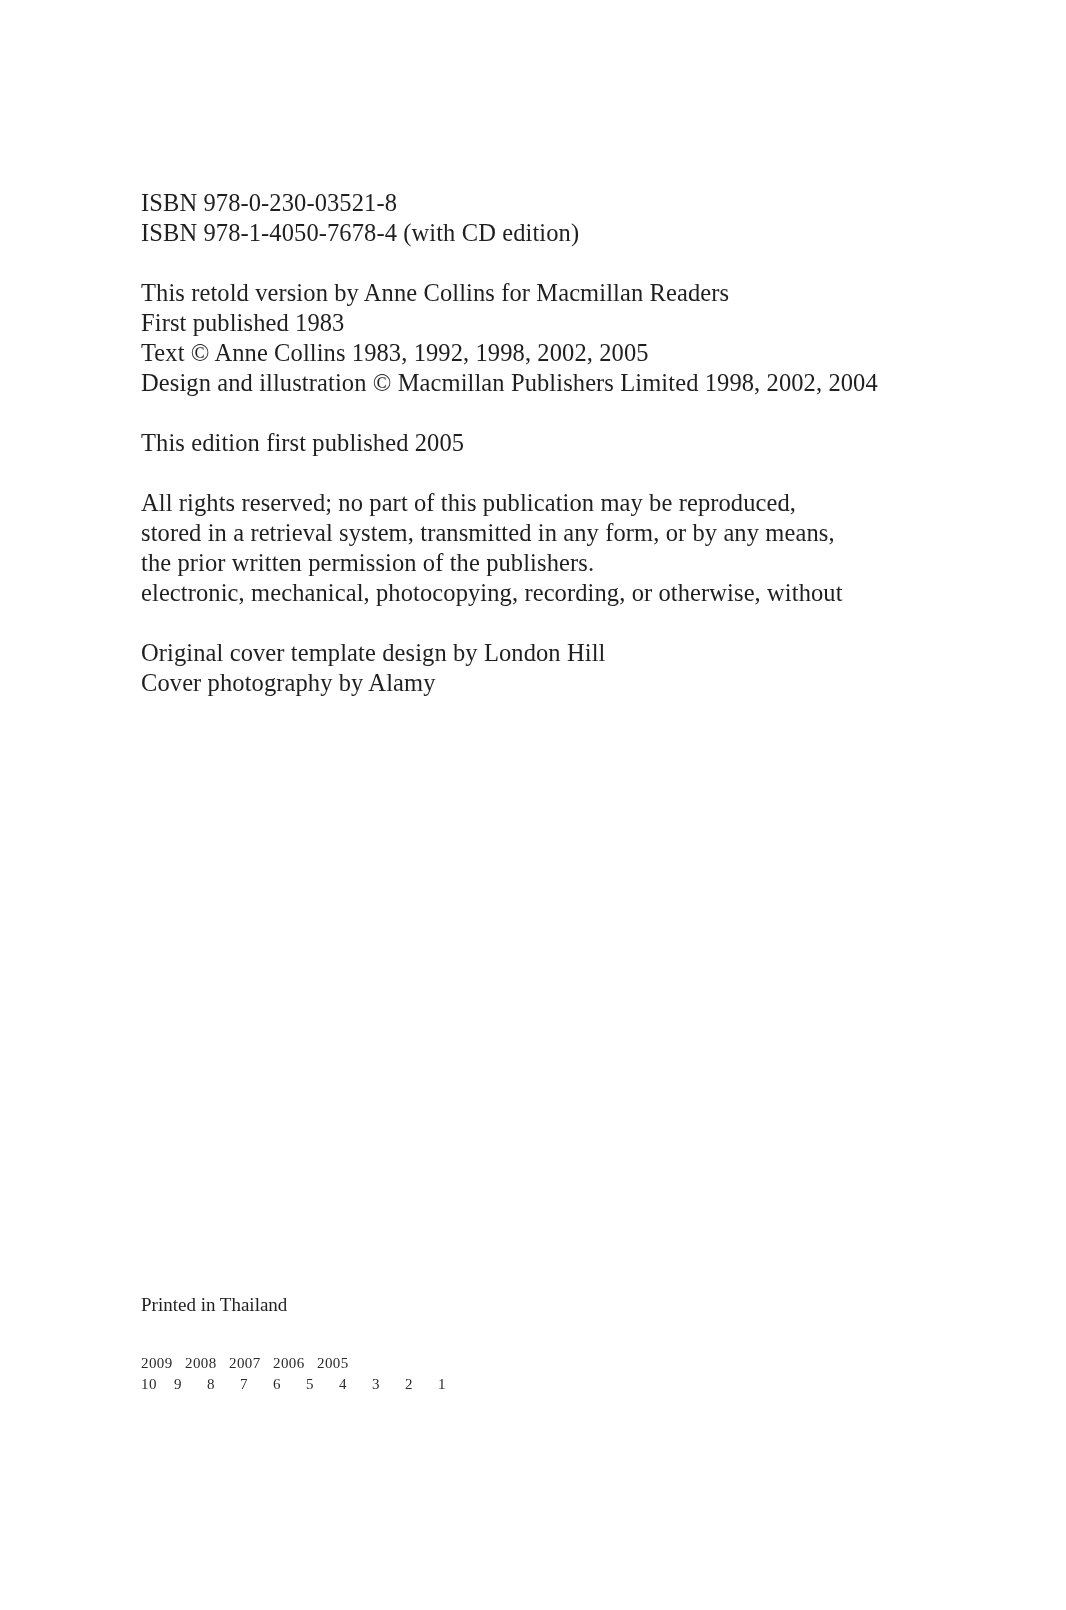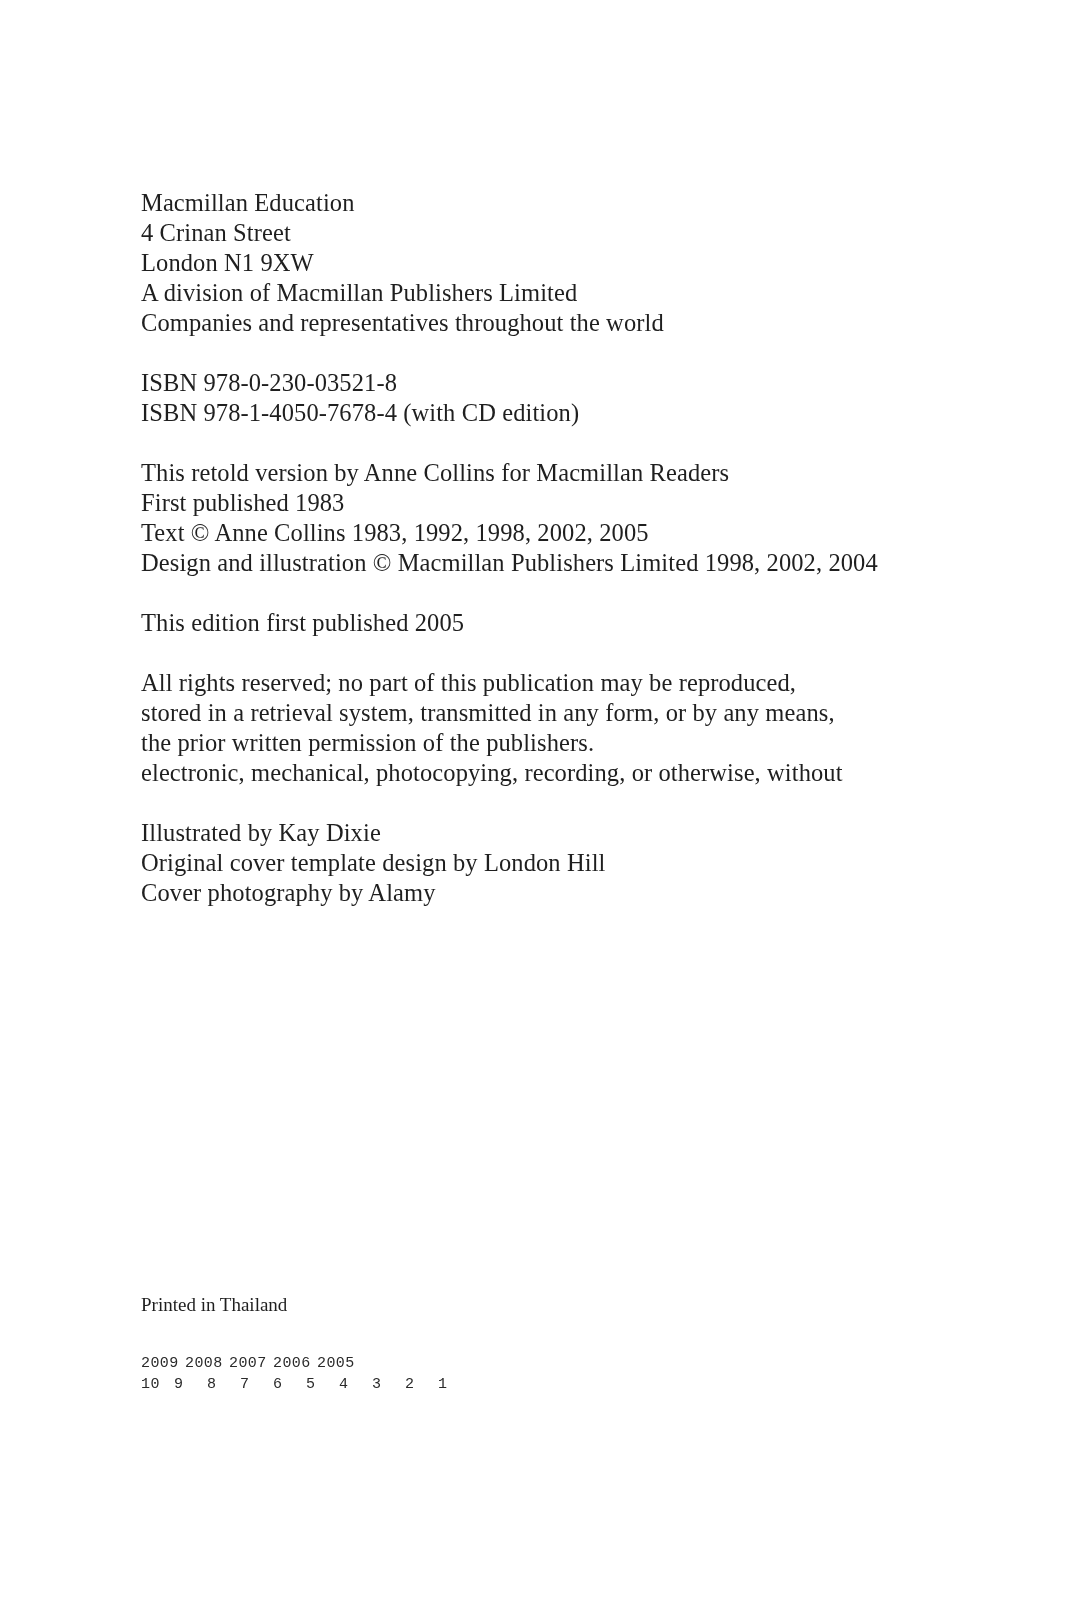--- a/index.html
+++ b/index.html
@@ -45,21 +45,21 @@
     top: 1290px;
     font-size: 19px;
     line-height: 30px;
     color: #1f1f1f;
     white-space: nowrap;
   }
   .printings {
     position: absolute;
     left: 141px;
     top: 1353px;
-    font-family: Liberation Mono, monospace;
+    font-family: Liberation Serif, serif;
     font-size: 15px;
     line-height: 21px;
     color: #2a2a2a;
     letter-spacing: 0.4px;
     white-space: nowrap;
   }
   .printings .row {
     display: block;
   }
   .printings .num {
@@ -70,27 +70,20 @@
     width: 44px;
   }
 </style>
 </head>
 <body>
 
 <div class="page">
 
   <div class="content">
 
-    <div class="block">
-      <div class="line">Macmillan Education</div>
-      <div class="line">4 Crinan Street</div>
-      <div class="line">London N1 9XW</div>
-      <div class="line">A division of Macmillan Publishers Limited</div>
-      <div class="line">Companies and representatives throughout the world</div>
-    </div>
 
     <div class="block">
       <div class="line">ISBN 978-0-230-03521-8</div>
       <div class="line">ISBN 978-1-4050-7678-4 (with CD edition)</div>
     </div>
 
     <div class="block">
       <div class="line">This retold version by Anne Collins for Macmillan Readers</div>
       <div class="line">First published 1983</div>
       <div class="line">Text © Anne Collins 1983, 1992, 1998, 2002, 2005</div>
@@ -102,21 +95,20 @@
     </div>
 
     <div class="block">
       <div class="line">All rights reserved; no part of this publication may be reproduced,</div>
       <div class="line">stored in a retrieval system, transmitted in any form, or by any means,</div>
       <div class="line">the prior written permission of the publishers.</div>
       <div class="line">electronic, mechanical, photocopying, recording, or otherwise, without</div>
     </div>
 
     <div class="block">
-      <div class="line">Illustrated by Kay Dixie</div>
       <div class="line">Original cover template design by London Hill</div>
       <div class="line">Cover photography by Alamy</div>
     </div>
 
   </div>
 
   <div class="printed">Printed in Thailand</div>
 
   <div class="printings">
     <span class="row">

